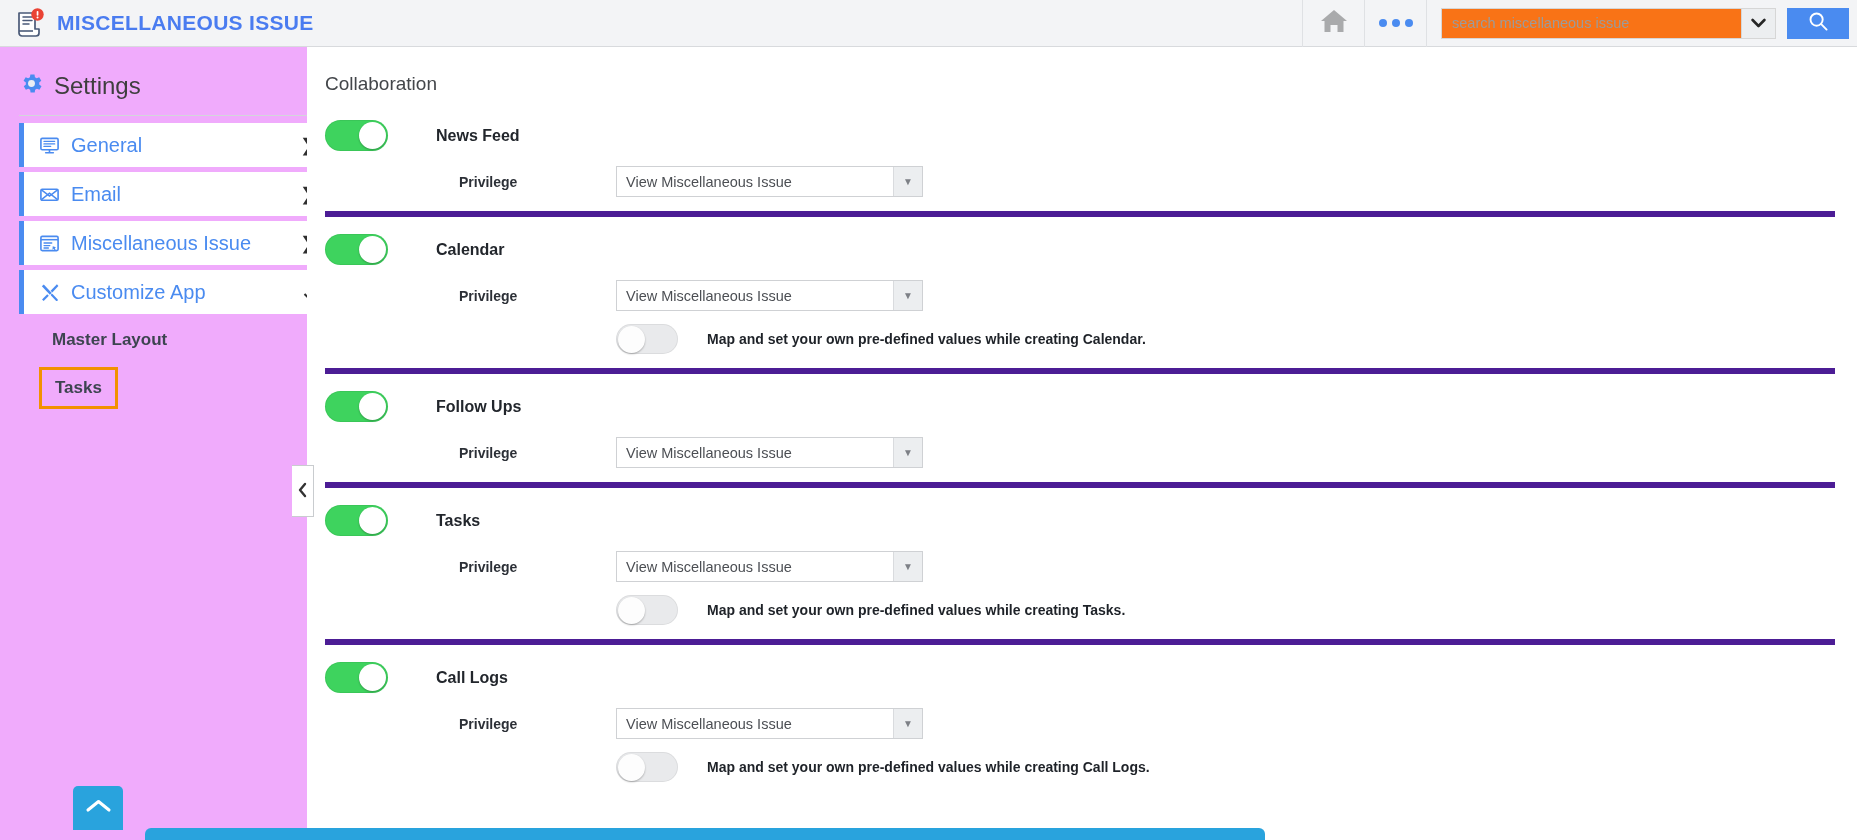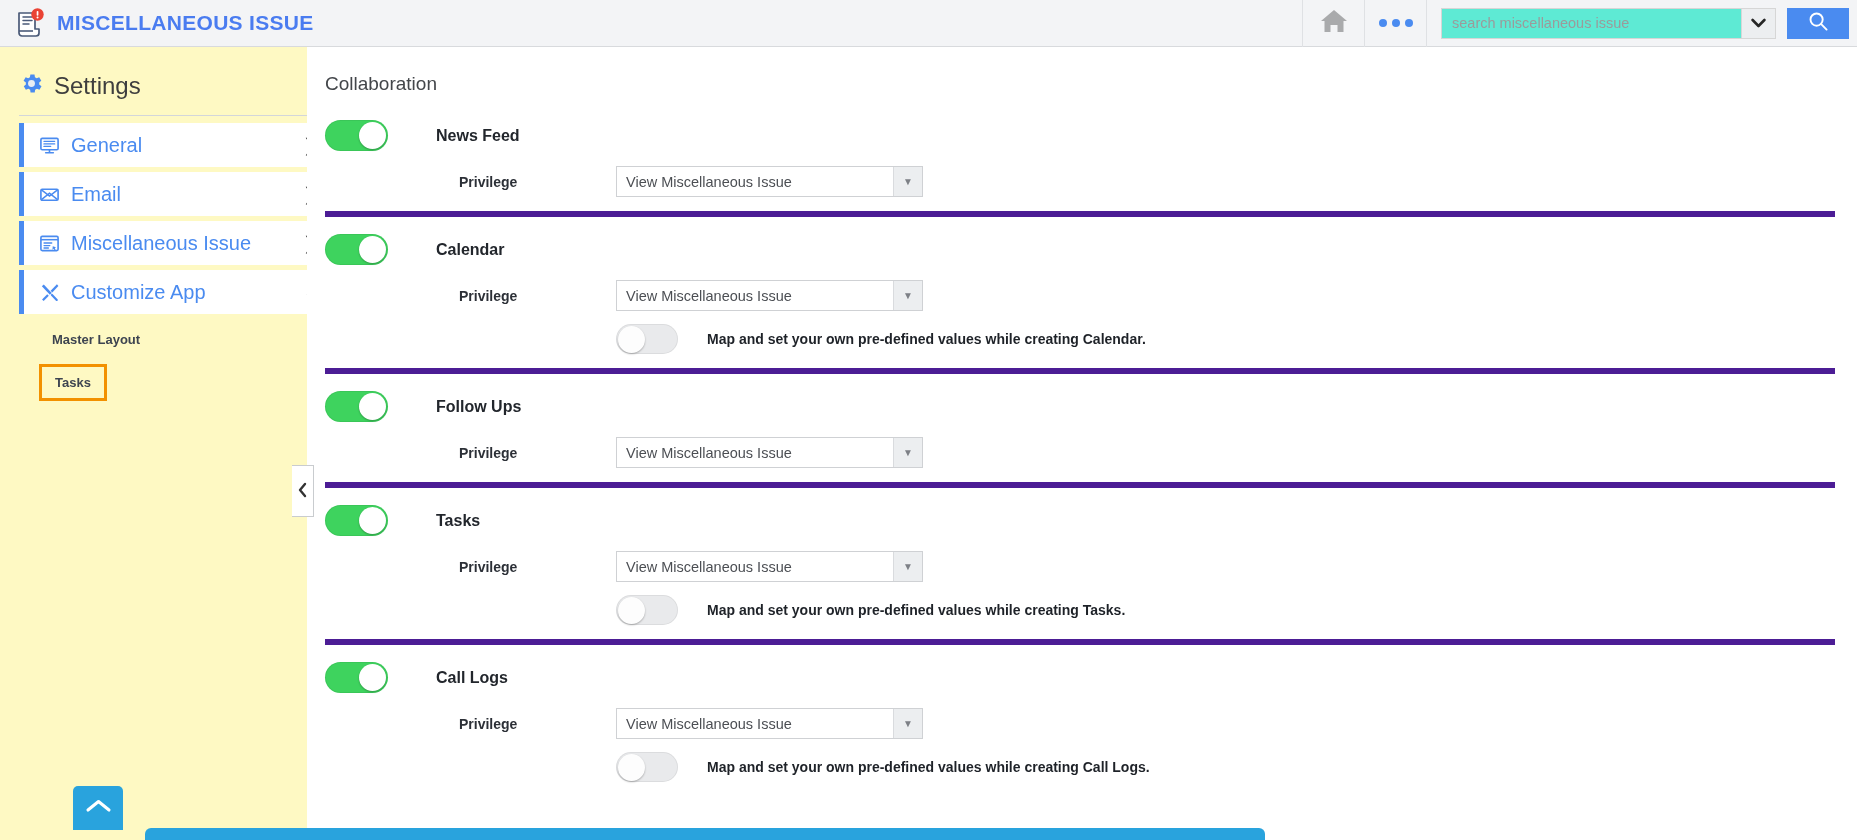--- a/index.html
+++ b/index.html
@@ -31,21 +31,21 @@
   }
   .tb-home { width: 62px; }
   .tb-dots { width: 62px; }
   .dots { display: flex; gap: 5px; }
   .dots i { width: 8px; height: 8px; border-radius: 50%; background: #4a8bf0; display: block; }
   .tb-search { padding: 0 8px 0 14px; display: flex; align-items: center; }
   .search-wrap { display: flex; align-items: center; }
   .search-input {
     width: 300px; height: 31px;
     border: 1px solid #d6d6d6; border-right: none;
-    background: #5eead4; padding: 0 10px;
+    background: #f97316; padding: 0 10px;
     font-size: 14.5px; color: #3b3b3b;
     font-family: "Liberation Sans", sans-serif;
     outline: none;
   }
   .search-input::placeholder { color: #9b9b9b; }
   .search-drop {
     width: 35px; height: 31px;
     border: 1px solid #d6d6d6;
     background: #eceef0;
     display: flex; align-items: center; justify-content: center;
@@ -55,22 +55,22 @@
     width: 62px; height: 31px; margin-left: 11px;
     background: #4a8bf0; border: none;
     display: flex; align-items: center; justify-content: center;
     cursor: pointer;
   }
 
   
   .sidebar {
     position: absolute; top: 47px; left: 0;
     width: 354px; height: 793px;
-    background: #fef9c3;
-    border-right: 1px solid #737373;
+    background: #f0abfc;
+    border-right: 4px solid #737373;
   }
   .settings-head {
     display: flex; align-items: center; gap: 10px;
     padding: 24px 0 0 19px;
   }
   .settings-title { font-size: 24px; color: #3e3e3e; font-weight: normal; }
   .settings-rule {
     margin: 15px 19px 0 19px; height: 1px; background: #d3d6da;
   }
   .nav-list { margin-top: 7px; padding: 0 22px 0 19px; }
@@ -84,21 +84,21 @@
     width: 5px; height: 100%; background: #4a8bf0;
   }
   .nav-icon { width: 26px; display: flex; align-items: center; justify-content: flex-start; }
   .nav-label { font-size: 20px; color: #4a8bf0; margin-left: 6px; }
   .nav-chev {
     position: absolute; right: 13px; top: 50%; transform: translateY(-50%);
     font-size: 17px; color: #2f2f2f; font-weight: bold; line-height: 1;
   }
   .sub-list { margin-top: 16px; padding-left: 52px; }
   .sub-item {
-    font-size: 13px; color: #3d4450; font-weight: bold;
+    font-size: 17px; color: #3d4450; font-weight: bold;
     margin-bottom: 21px; cursor: pointer; display: inline-block;
   }
   .sub-item.highlight {
     border: 3px solid #f29100; padding: 8px 13px;
     margin-left: -13px; margin-top: -4px;
   }
 
   .scroll-top-btn {
     position: absolute; left: 73px; bottom: 10px;
     width: 50px; height: 44px; background: #29a3dd;

